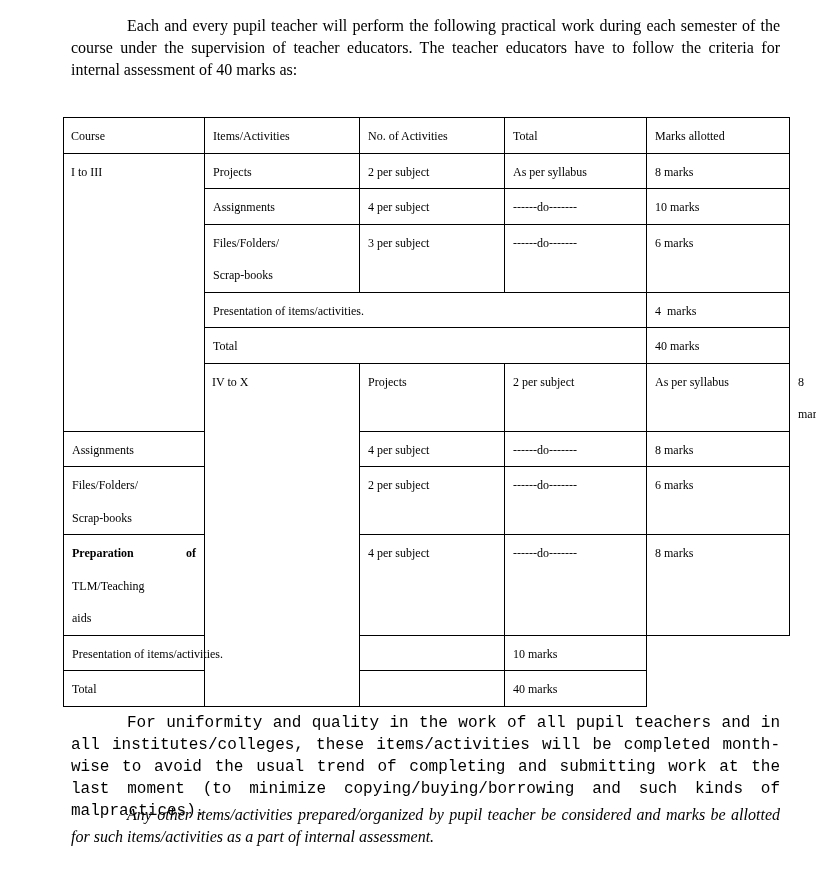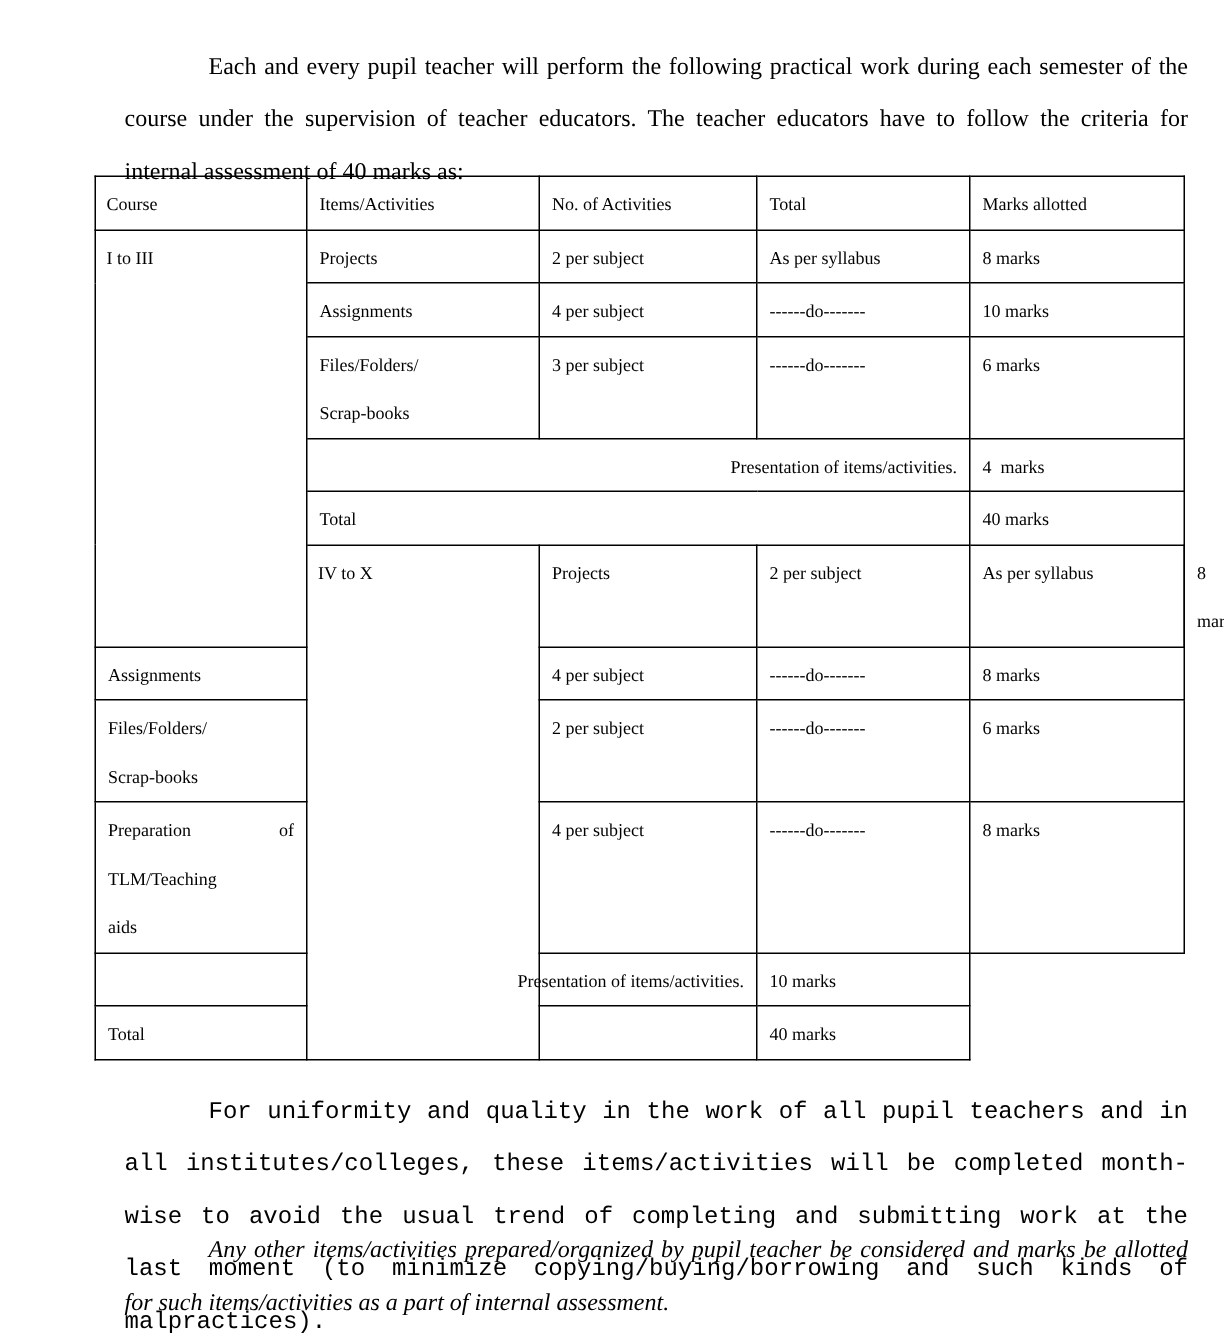--- a/index.html
+++ b/index.html
@@ -1,30 +1,30 @@
 <!DOCTYPE html>
 <html><head>
 <meta charset="utf-8">
 <style>
   html, body { margin: 0; padding: 0; background: #ffffff; }
   body { width: 816px; height: 891px; position: relative; overflow: hidden;
          font-family: "Liberation Serif", "DejaVu Serif", serif; color: #000; }
   .para { position: absolute; left: 71px; width: 709px; font-size: 16px;
-          line-height: 35px; text-align: justify; margin: 12px; letter-spacing: 0; }
+          line-height: 22px; text-align: justify; margin: 0; letter-spacing: 0; }
   .para .indent { display: inline-block; width: 56px; }
   #p1 { top: 15px; }
   #p2 { top: 712px; font-family: Liberation Mono, monospace; }
   #p3 { top: 804px; font-style: italic; }
   table { position: absolute; left: 63px; top: 117px; width: 726px;
           border-collapse: collapse; font-size: 12px; table-layout: fixed; }
   td { border: 1.5px solid #000; vertical-align: top; padding: 2px 8px 0 8px;
        line-height: 32.5px; height: 29px; }
   td.course { padding-left: 7px; }
-  td.center { text-align: right; }
-  .justline { display: flex; justify-content: space-between; }
+  td.center { text-align: left; }
+  .justline { display: flex; justify-content: space-between; font-weight: bold; }
 </style>
 </head>
 <body>
 
 <p class="para" id="p1"><span class="indent"></span><span>Each and every pupil teacher will perform the following practical work during each semester of the course under the supervision of teacher educators. The teacher educators have to follow the criteria for internal assessment of 40 marks as:</span></p>
 
 <table>
   <colgroup>
     <col style="width:141px">
       <col style="width:155px">

